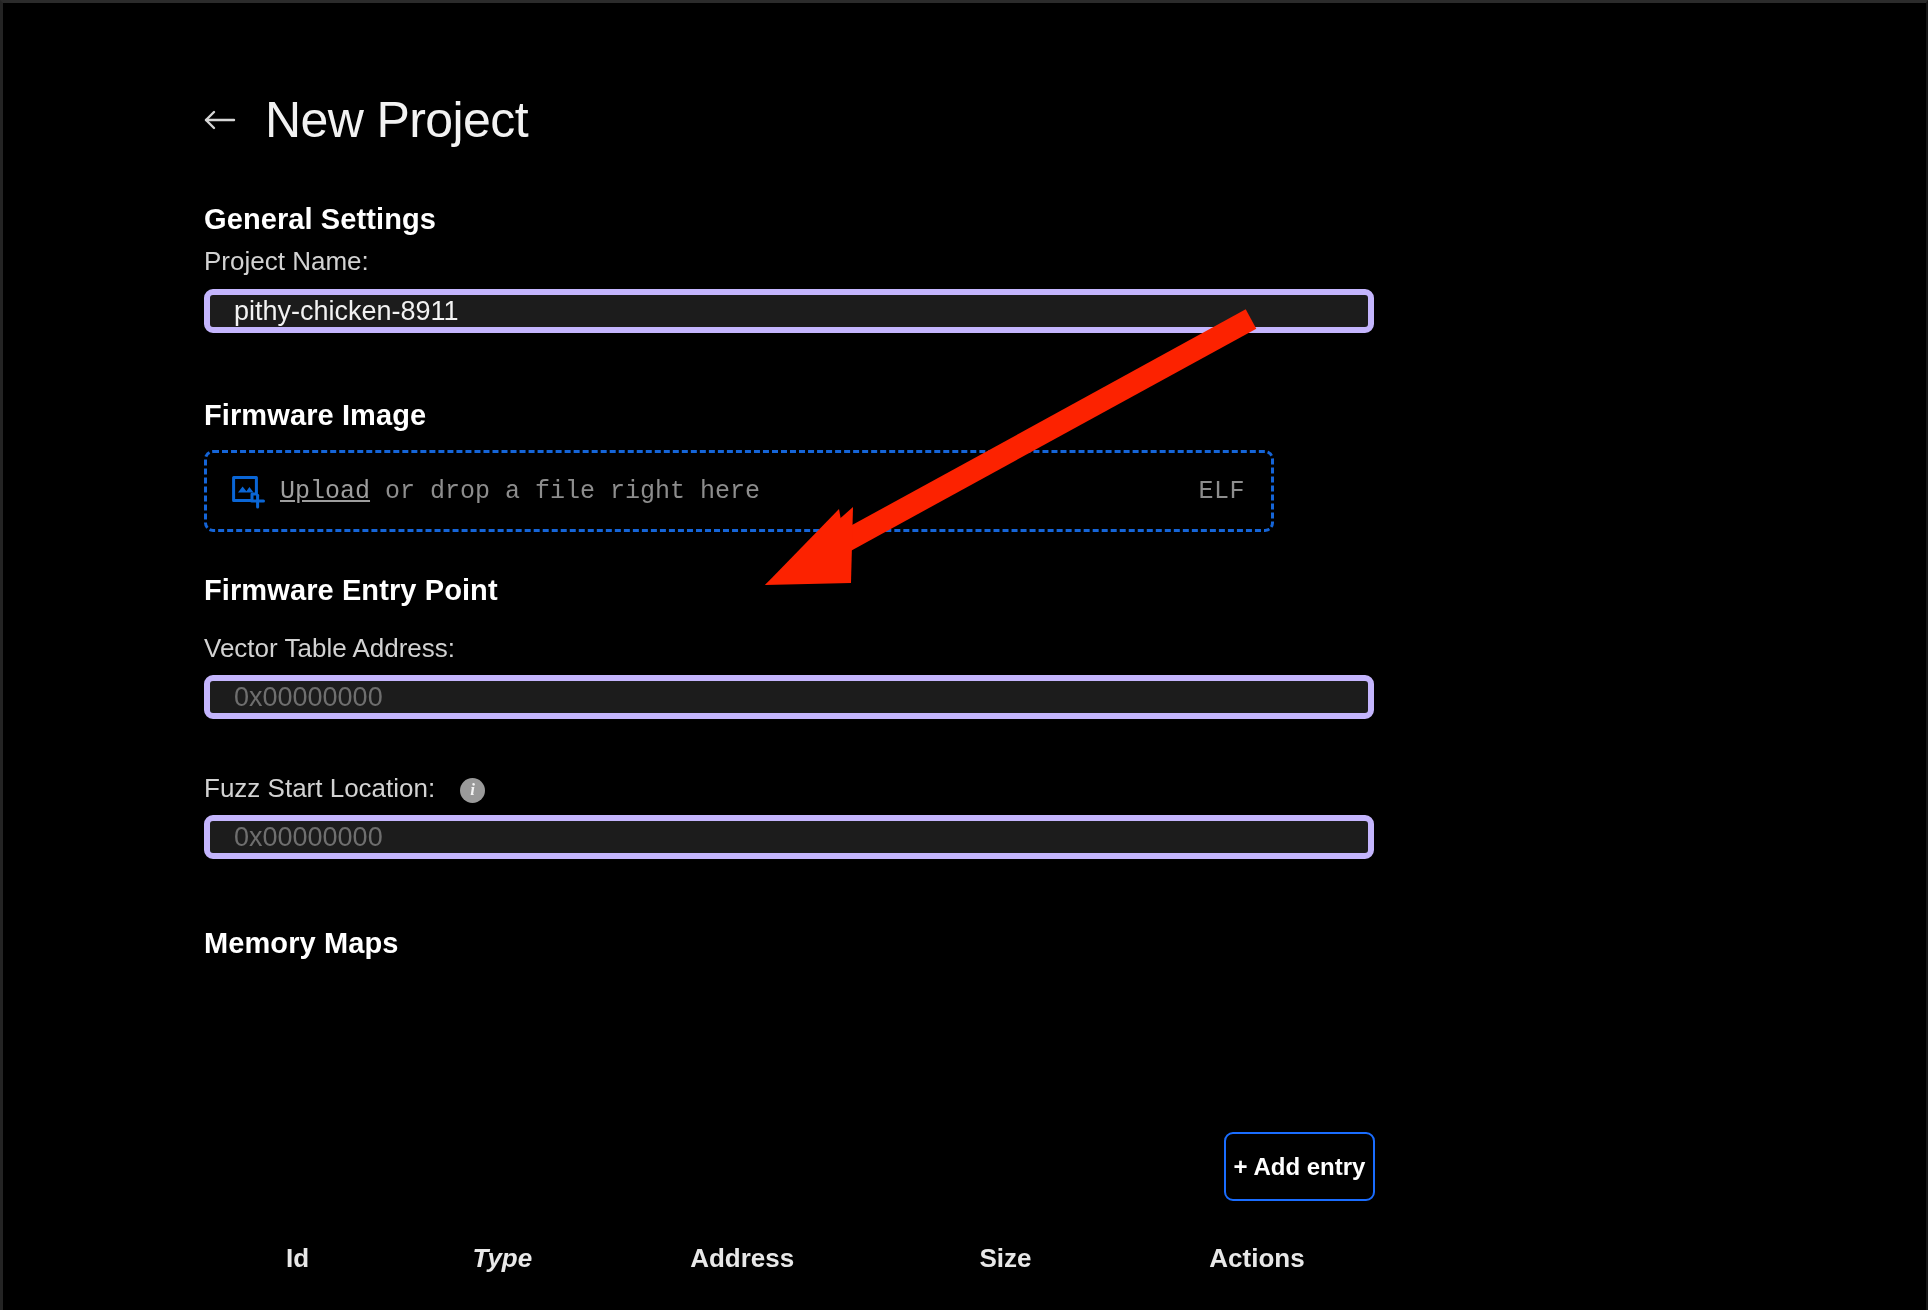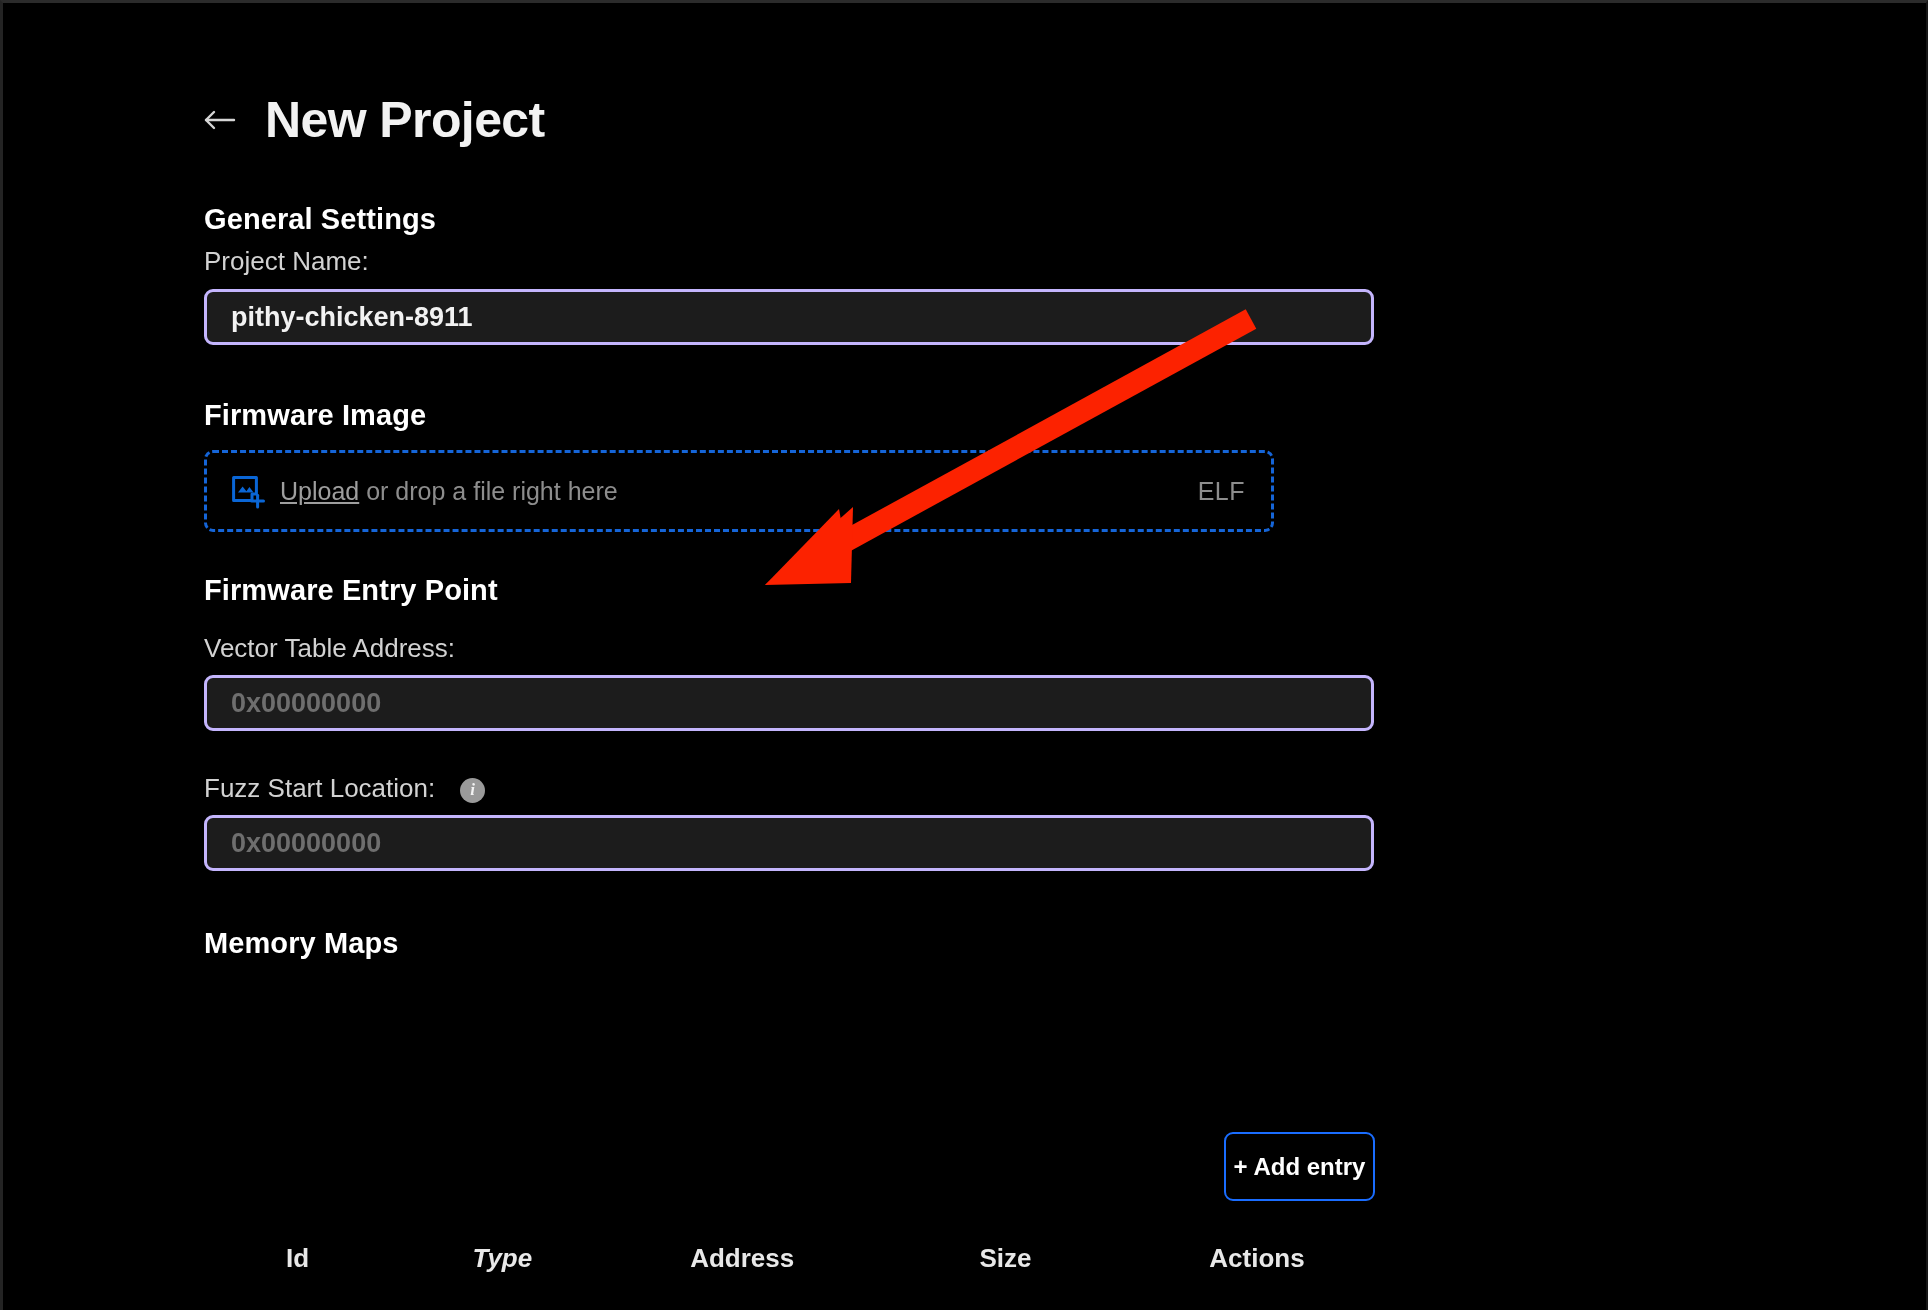--- a/index.html
+++ b/index.html
@@ -52,21 +52,21 @@
     display: flex;
     align-items: center;
     justify-content: center;
     color: #d6d6d6;
     cursor: pointer;
   }
   .back-arrow svg { display: block; }
 
   .page-title {
     font-size: 50px;
-    font-weight: 700;
+    font-weight: 400;
     letter-spacing: -0.6px;
     color: #f2f2f2;
     line-height: 1;
     white-space: nowrap;
   }
 
   
   .section-heading {
     position: absolute;
     left: 201px;
@@ -119,50 +119,50 @@
     top: -1px;
     color: #f3f3f3;
     font-style: italic;
   }
 
   
   .text-input {
     position: absolute;
     left: 201px;
     width: 1170px;
-    height: 56px;
+    height: 44px;
     background: #1c1c1c;
-    border: 3px solid #c4b5fd;
+    border: 6px solid #c4b5fd;
     border-radius: 9px;
     color: #f2f2f2;
     font-family: "Liberation Sans", sans-serif;
     font-size: 27px;
     padding: 0 24px;
     outline: none;
-    font-weight: bold;
   }
   .text-input::placeholder { color: #6e6e6e; }
 
   #in-project { top: 286px; }
   #in-vector  { top: 672px; }
   #in-fuzz    { top: 812px; }
 
   
   .dropzone {
     position: absolute;
     left: 201px;
     top: 447px;
     width: 1070px;
     height: 82px;
     border: 3px dashed #1565d8;
     border-radius: 9px;
     display: flex;
     align-items: center;
     padding: 0 26px 0 21px;
     cursor: pointer;
+    font-family: Liberation Mono, monospace;
   }
   .dz-icon {
     width: 38px;
     height: 38px;
     flex: 0 0 auto;
     color: #0a66d6;
     margin-right: 14px;
     display: flex;
     align-items: center;
     justify-content: center;

